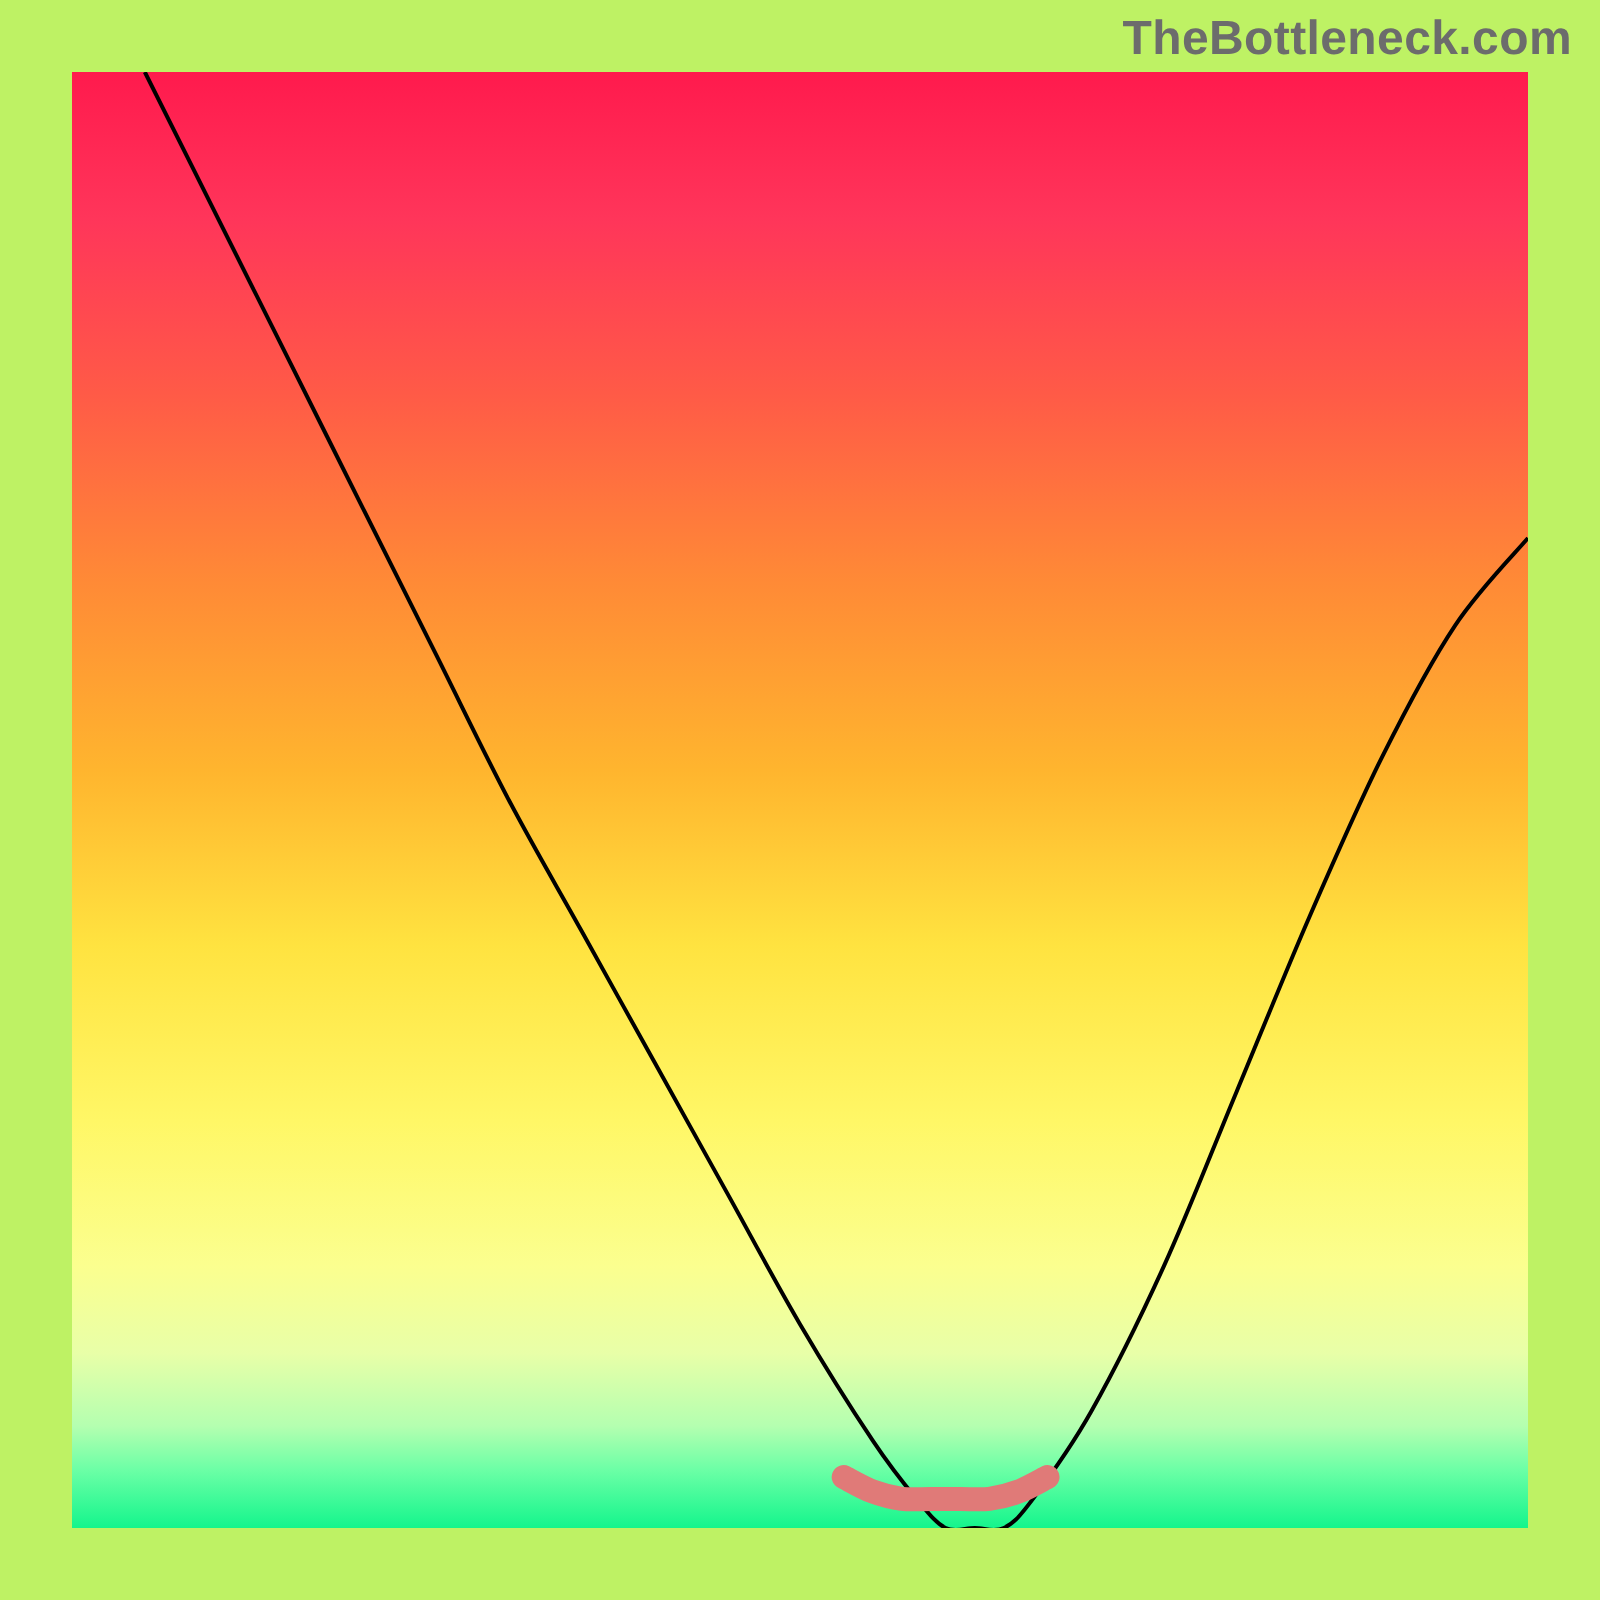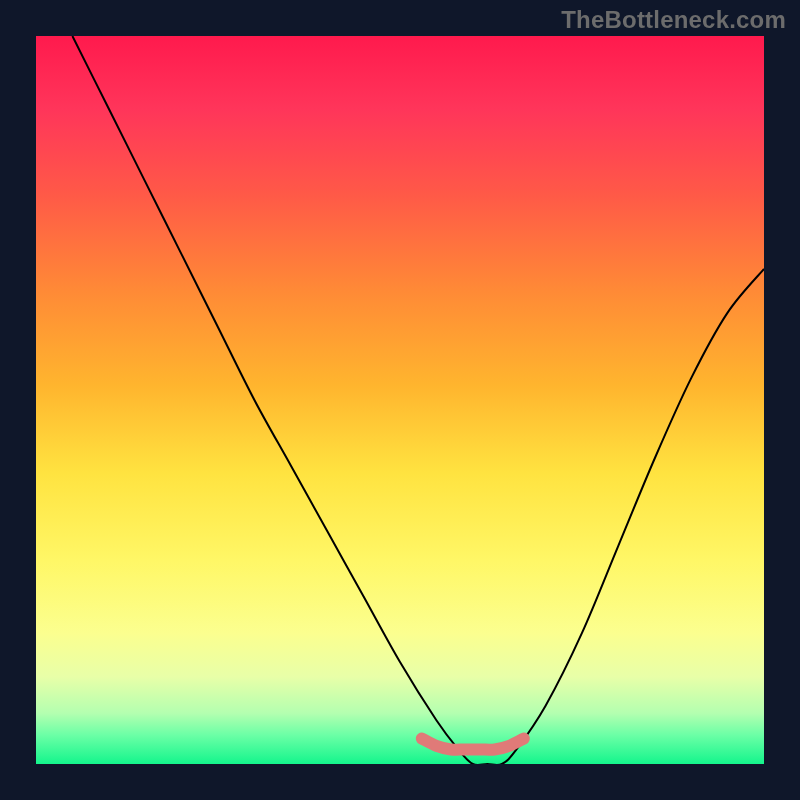--- a/index.html
+++ b/index.html
@@ -8,21 +8,21 @@
     width: 800px;
     height: 800px;
     background: #000;
     overflow: hidden;
     font-family: Arial, Helvetica, sans-serif;
   }
   .frame {
     position: relative;
     width: 800px;
     height: 800px;
-    background: #0f172a;
+    background: #bef264;
   }
   .plot-area {
     position: absolute;
     left: 36px;
     top: 36px;
     width: 728px;
     height: 728px;
     background: linear-gradient(to bottom,
       #ff1a4d 0%,
       #ff355a 10%,

